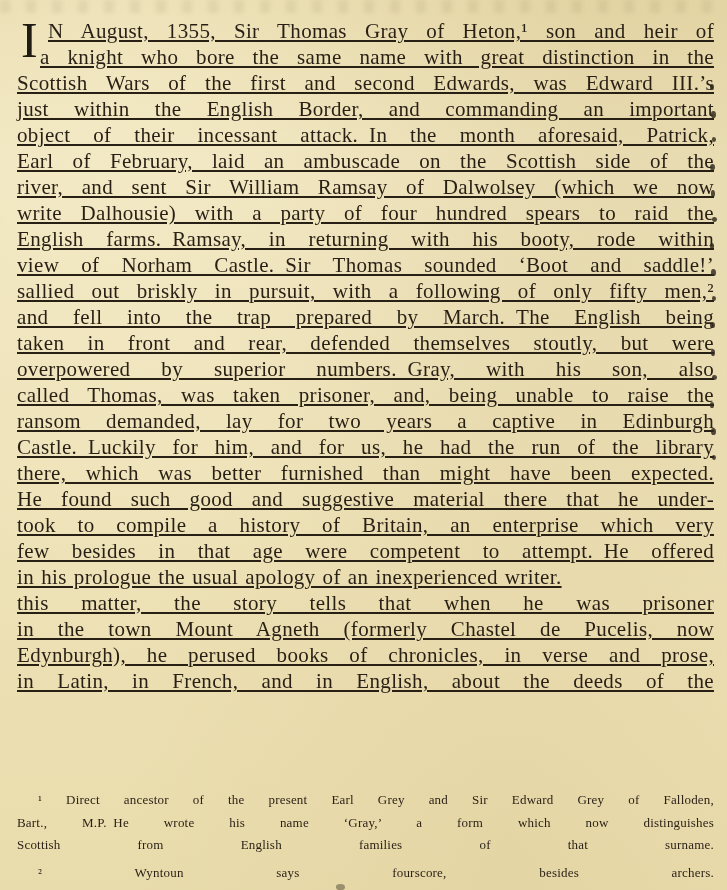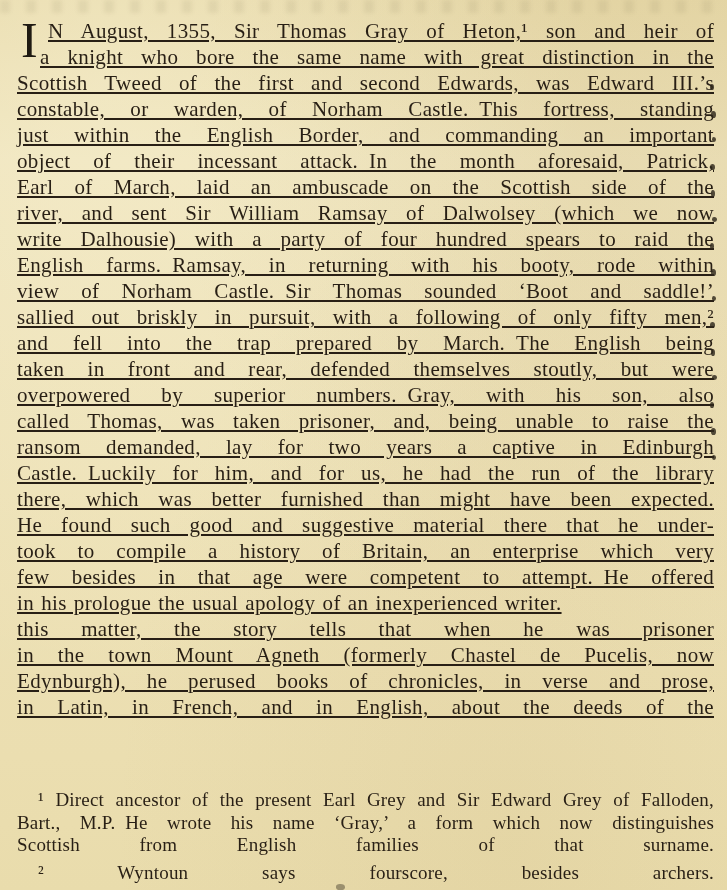--- a/index.html
+++ b/index.html
@@ -33,46 +33,45 @@
   .l1{padding-left:31px;}
   .l2{padding-left:23px;}
   .p2first{text-indent:14px;}
   .dropcap{
     position:absolute;left:21px;top:15px;
     font-size:50px;line-height:1;color:#1f1a12;
     letter-spacing:0;
   }
   .footnotes{position:absolute;left:17px;right:13px;top:789px;}
   .fline{
-    font-size:19px;line-height:22.5px;height:22.5px;
+    font-size:13px;line-height:22.5px;height:22.5px;
     letter-spacing:0.2px;word-spacing:1px;
     text-align:justify;text-align-last:justify;
     white-space:nowrap;
   }
   .fn-indent{text-indent:21px;}
   .fn2{margin-top:5px;font-family:Liberation Serif, serif;}
   .speck{position:absolute;background:rgba(48,40,28,0.82);border-radius:45% 55% 50% 50%;filter:blur(.4px);}
 </style>
 </head>
 <body>
 
 <div class="page">
   <div class="ghost-top"></div>
 
   <span class="dropcap">I</span>
 
   <div class="text">
     <div>
       <div class="line l1">N August, 1355, Sir Thomas Gray of Heton,¹ son and heir of</div>
       <div class="line l2">a knight who bore the same name with great distinction in the</div>
-      <div class="line">Scottish Tweed of the first and second Edwards, was Edward III.’s</div>
-      <div class="line">constable, or warden, of Norham Castle. This fortress, standing</div>
+      <div class="line">Scottish Wars of the first and second Edwards, was Edward III.’s</div>
       <div class="line">just within the English Border, and commanding an important</div>
       <div class="line">object of their incessant attack. In the month aforesaid, Patrick,</div>
-      <div class="line">Earl of March, laid an ambuscade on the Scottish side of the</div>
+      <div class="line">Earl of February, laid an ambuscade on the Scottish side of the</div>
       <div class="line">river, and sent Sir William Ramsay of Dalwolsey (which we now</div>
       <div class="line">write Dalhousie) with a party of four hundred spears to raid the</div>
       <div class="line">English farms. Ramsay, in returning with his booty, rode within</div>
       <div class="line">view of Norham Castle. Sir Thomas sounded ‘Boot and saddle!’</div>
       <div class="line">sallied out briskly in pursuit, with a following of only fifty men,²</div>
       <div class="line">and fell into the trap prepared by March. The English being</div>
       <div class="line">taken in front and rear, defended themselves stoutly, but were</div>
       <div class="line">overpowered by superior numbers. Gray, with his son, also</div>
       <div class="line">called Thomas, was taken prisoner, and, being unable to raise the</div>
       <div class="line">ransom demanded, lay for two years a captive in Edinburgh</div>

